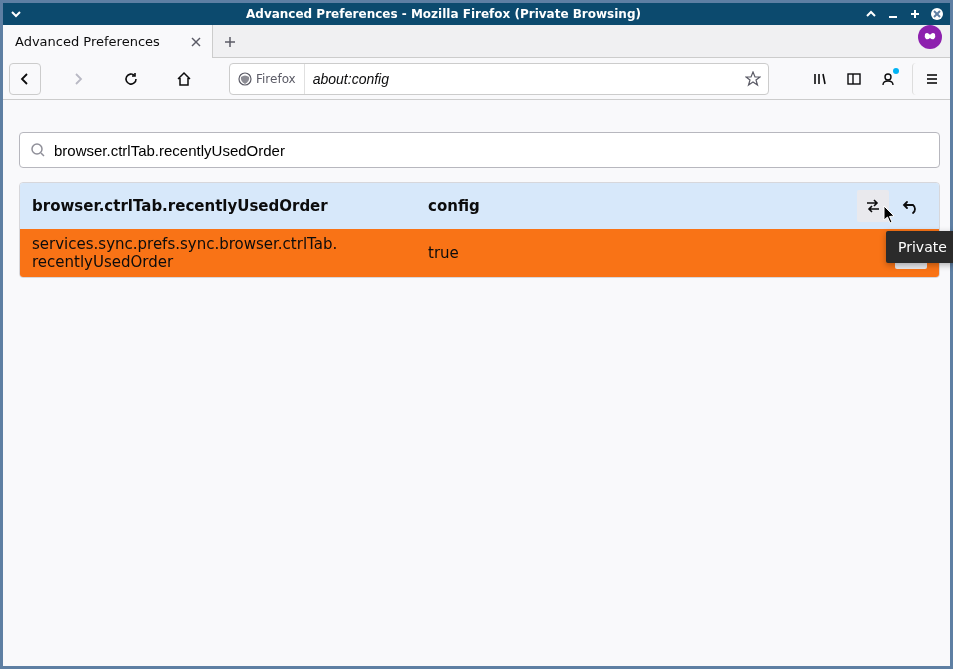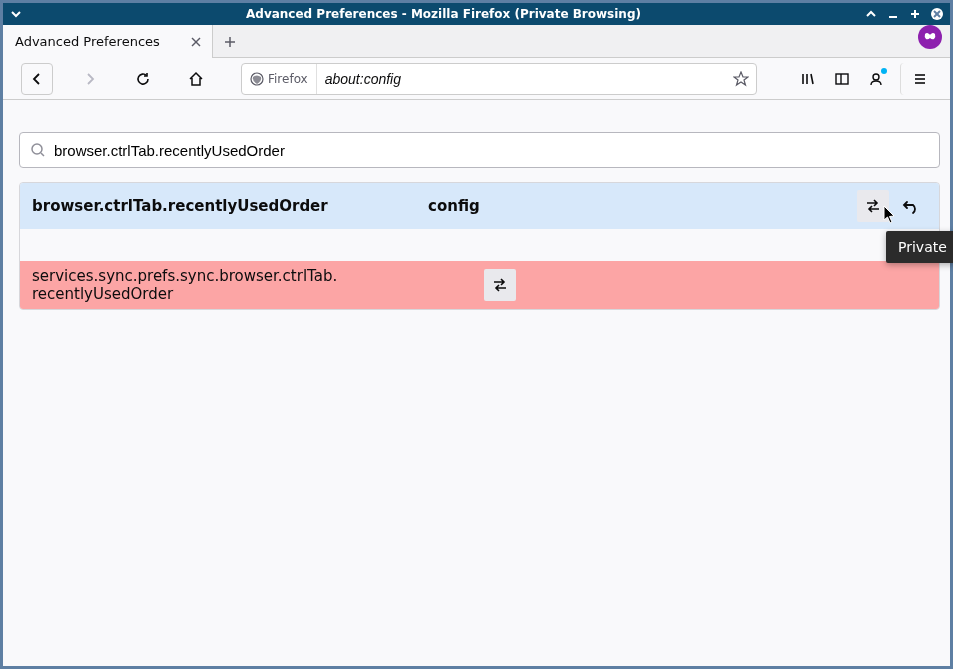--- a/index.html
+++ b/index.html
@@ -16,42 +16,42 @@
   
   .tabstrip { height: 33px; background: #f0f0f2; display: flex; align-items: flex-start; border-bottom: 1px solid #ccc; flex: none; }
   .tab { height: 33px; width: 210px; background: #f9f9fb; border-right: 1px solid #ccc; display:flex; align-items:center; padding: 0 8px 0 12px; font-size: 13px; gap: 8px; }
   .tab .tab-label { flex: 1; color: #0c0c0d; }
   .tab .tab-close { width: 16px; height:16px; display:flex; align-items:center; justify-content:center; color:#5b5b66; cursor:pointer; }
   .newtab { width: 34px; height:33px; display:flex; align-items:center; justify-content:center; color:#5b5b66; cursor:pointer; }
   .tabstrip-spacer { flex:1; }
   .private-badge { width:24px; height:24px; border-radius:50%; background:#8d20ae; display:flex; align-items:center; justify-content:center; margin: 0 8px 4px 0; }
 
   
-  .toolbar { height: 42px; display:flex; align-items:center; padding: 0 18px; gap: 21px; border-bottom:1px solid #ccc; flex:none; }
+  .toolbar { height: 42px; display:flex; align-items:center; padding: 0 6px; gap: 21px; border-bottom:1px solid #ccc; flex:none; }
   .tb-btn { width:32px; height:32px; display:flex; align-items:center; justify-content:center; border-radius:4px; color:#5b5b66; cursor:pointer; }
   .tb-btn.nav { border:1px solid #ccc; border-radius:4px; }
   .tb-btn.disabled { color:#b9b9c4; }
   .urlbar { flex:1; height:32px; border:1px solid #ccc; border-radius:4px; display:flex; align-items:center; margin: 0 8px; background:#fff; }
   .urlbar .identity { display:flex; align-items:center; gap:4px; padding:0 8px; border-right:1px solid #e0e0e0; height:100%; font-size:12px; color:#5b5b66; }
   .urlbar .urlinput { flex:1; border:none; outline:none; height:100%; padding:0 8px; font-size:14px; background:transparent; color:#0c0c0d;font-style:italic; }
   .urlbar .star { width:30px; display:flex; align-items:center; justify-content:center; height:100%; color:#5b5b66; }
   .toolbar-right { display:flex; align-items:center; gap:2px; margin-left:6px; }
   .hamburger { border-left:1px solid #ddd; padding-left:6px; margin-left:6px; }
   .account-dot { position:absolute; width:6px; height:6px; background:#00b3f4; border-radius:50%; top:5px; right:5px; }
 
   
   .content { flex:1; padding: 32px 10px 10px 16px; background:#f9f9fb; overflow:auto; }
 
   .searchbox { height:36px; border:1px solid #b7b7be; border-radius:4px; background:#fff; display:flex; align-items:center; padding:0 10px; gap:8px; }
   .searchbox .sicon { color:#8f8f99; display:flex; }
   .searchbox input { flex:1; border:none; outline:none; font-size:15px; height:100%; background:transparent; }
 
   .prefs-table { margin-top:14px; border:1px solid #d7d7db; border-radius:4px; overflow:hidden; }
   .pref-row { display:flex; align-items:center; min-height:46px; padding:6px 12px; font-size:15px; }
-  .pref-row:nth-child(2) { background:#fca5a5;margin-top:32px; }
+  .pref-row:nth-child(2) { background:#f97316; }
   .pref-row.selected { background:#d7e8fa; font-weight:700; }
   .pref-name { width:396px; word-break:break-word; padding-right:10px; }
   .pref-value { flex:1; }
   .pref-acts-cell { width:88px; display:flex; justify-content:flex-end; gap:6px; }
   .icon-btn { width:32px; height:32px; display:flex; align-items:center; justify-content:center; border-radius:2px; background:#e9e9ed; cursor:pointer; color:#0c0c0d; }
   .icon-btn.clear { background:transparent; }
 
   
   .tooltip { position:absolute; background:#2b2b2b; color:#fff; font-size:14px; padding:8px 12px; border-radius:2px; box-shadow:0 2px 6px rgba(0,0,0,0.3); }
 
@@ -218,20 +218,21 @@
         <div class="icon-btn clear">
           <svg width="18" height="18" viewBox="0 0 18 18">
               <path d="M5 5 L2 8 L5 11 M2 8 L11 8 A5 5 0 0 1 11 16" fill="none" stroke="#0c0c0d" stroke-width="1.8" stroke-linecap="round"></path>
             </svg>
         </div>
       </div>
     </div>
 
     <div class="pref-row">
       <div class="pref-name"><span>services.sync.prefs.sync.browser.ctrlTab.<br>recentlyUsedOrder</span></div>
+      <div class="pref-value">true</div>
       <div class="pref-acts-cell">
         <div class="icon-btn">
           <svg width="18" height="18" viewBox="0 0 18 18">
               <path d="M3 6 L12 6 M10 3 L13 6 L10 9" fill="none" stroke="#0c0c0d" stroke-width="1.6"></path>
               <path d="M15 12 L6 12 M8 9 L5 12 L8 15" fill="none" stroke="#0c0c0d" stroke-width="1.6"></path>
             </svg>
         </div>
       </div>
     </div>
 

